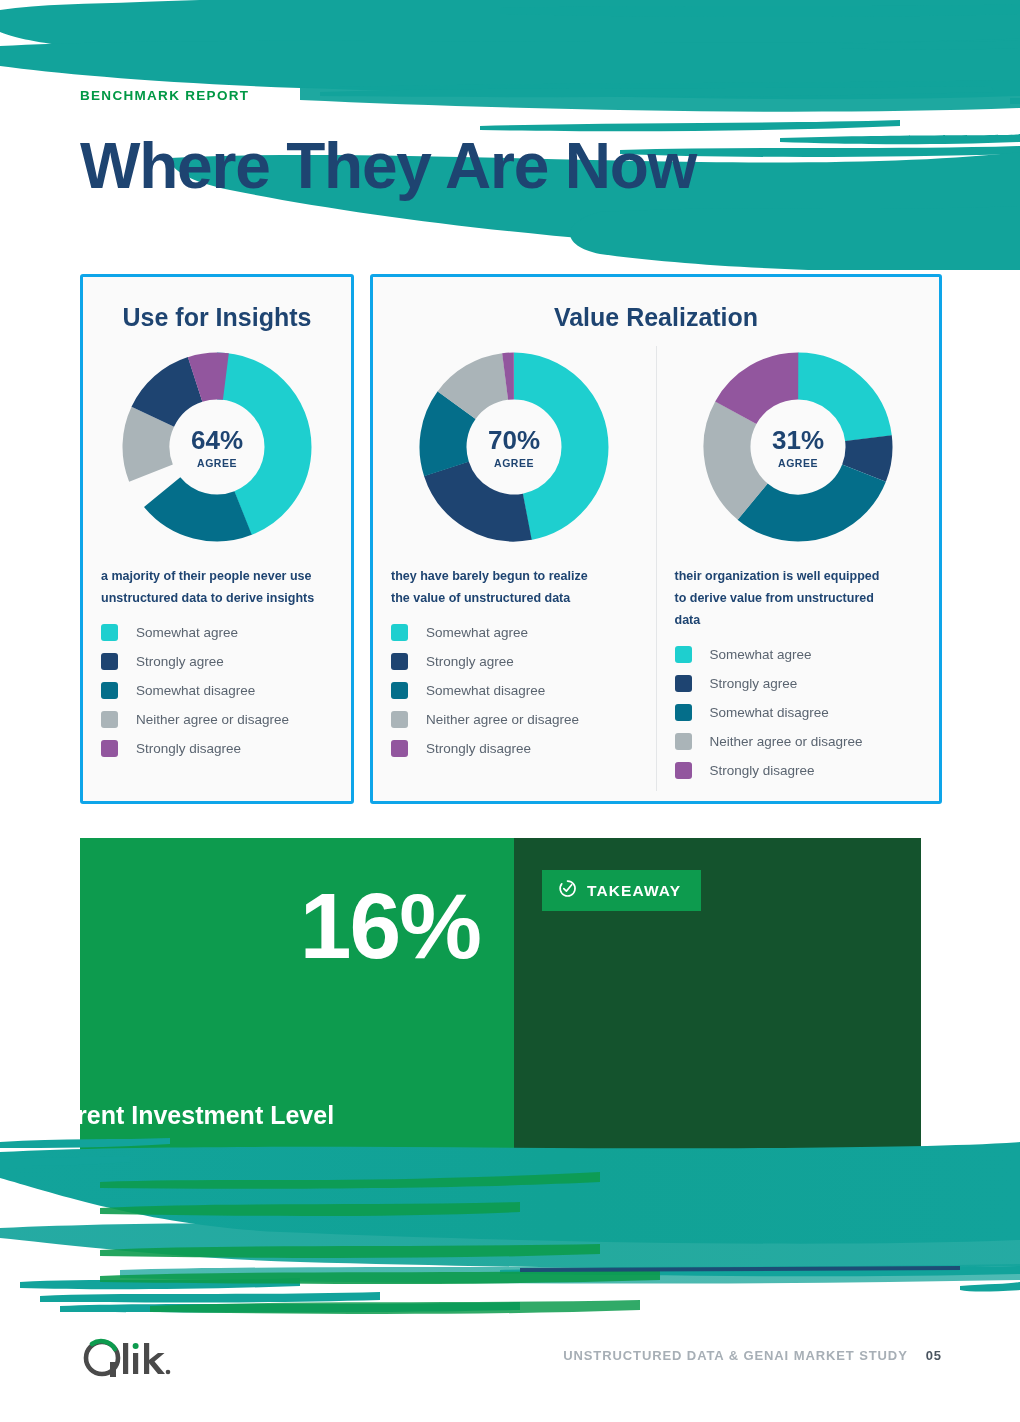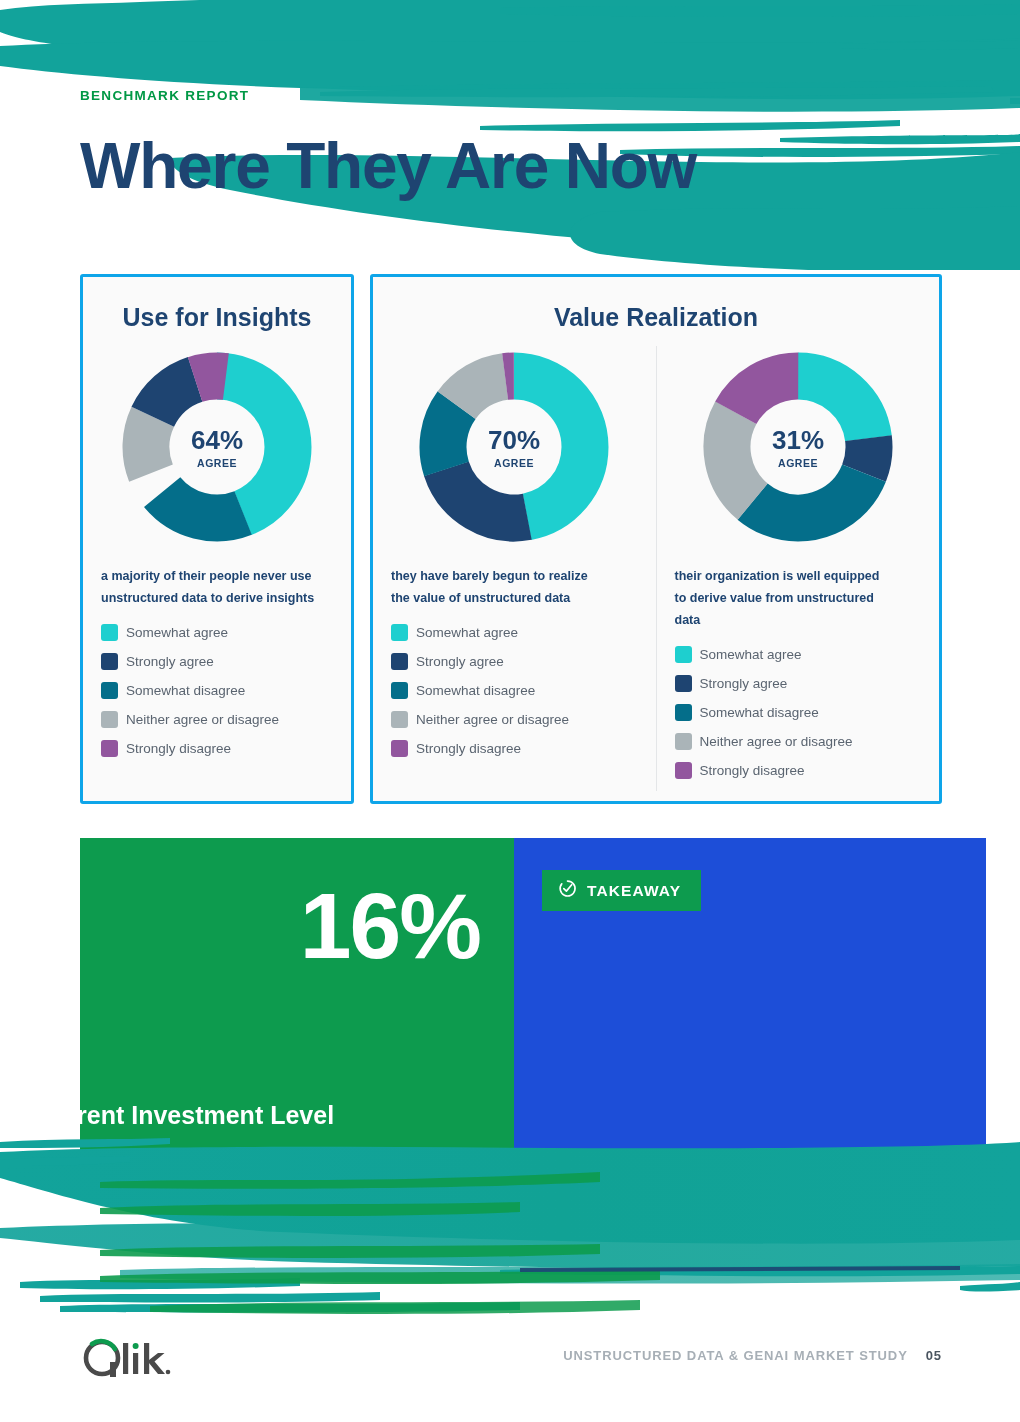--- a/index.html
+++ b/index.html
@@ -49,37 +49,37 @@
   .donut-center-num { font-size:26px; font-weight:bold; fill:#1E4471; }
   .donut-center-sub { font-size:10.5px; font-weight:bold; fill:#1E4471; letter-spacing:0.5px; }
 
   .stat-desc {
     margin-top:24px; font-size:12.5px; font-weight:bold; color:#1E4471;
     line-height:1.75; max-width:215px;
   }
   .legend { margin-top:14px; }
   .legend-row { display:flex; align-items:center; margin-bottom:12px; }
   .swatch { width:17px; height:17px; border-radius:3px; flex:none; }
-  .legend-label { margin-left:8px; font-size:13.5px; color:#5A6470; }
+  .legend-label { margin-left:18px; font-size:13.5px; color:#5A6470; }
 
   
   .green-panel {
     position:absolute; left:80px; top:838px; width:434px; height:312px;
     background:#0D9B4E; z-index:12; padding:44px 34px 0 34px; color:#fff;
   }
   .bignum { font-size:93px; font-weight:bold; line-height:0.95; letter-spacing:-2px;text-align:right; }
   .green-sub {
     position:absolute; left:34px; top:1100px; width:400px; z-index:12; color:#fff;
   }
   .green-sub h3 { font-size:25px; font-weight:bold; line-height:1.22; }
   .green-sub p { font-size:19px; line-height:1.45; margin-top:20px; font-weight:normal; }
 
   .navy-panel {
-    position:absolute; left:514px; top:838px; width:472px; height:312px;
-    background:#1d4ed8; z-index:12; padding:32px 28px;
+    position:absolute; left:514px; top:838px; width:407px; height:312px;
+    background:#14532d; z-index:12; padding:32px 28px;
   }
   .takeaway-badge {
     display:inline-flex; align-items:center; gap:10px;
     background:#0D9B4E; color:#fff; padding:9px 20px 9px 16px;
   }
   .takeaway-badge .label { font-size:15.5px; font-weight:bold; letter-spacing:1.1px; }
   .takeaway-body {
     margin-top:28px; color:#fff; font-size:14.5px; line-height:1.62;
     max-width:400px;
   }

